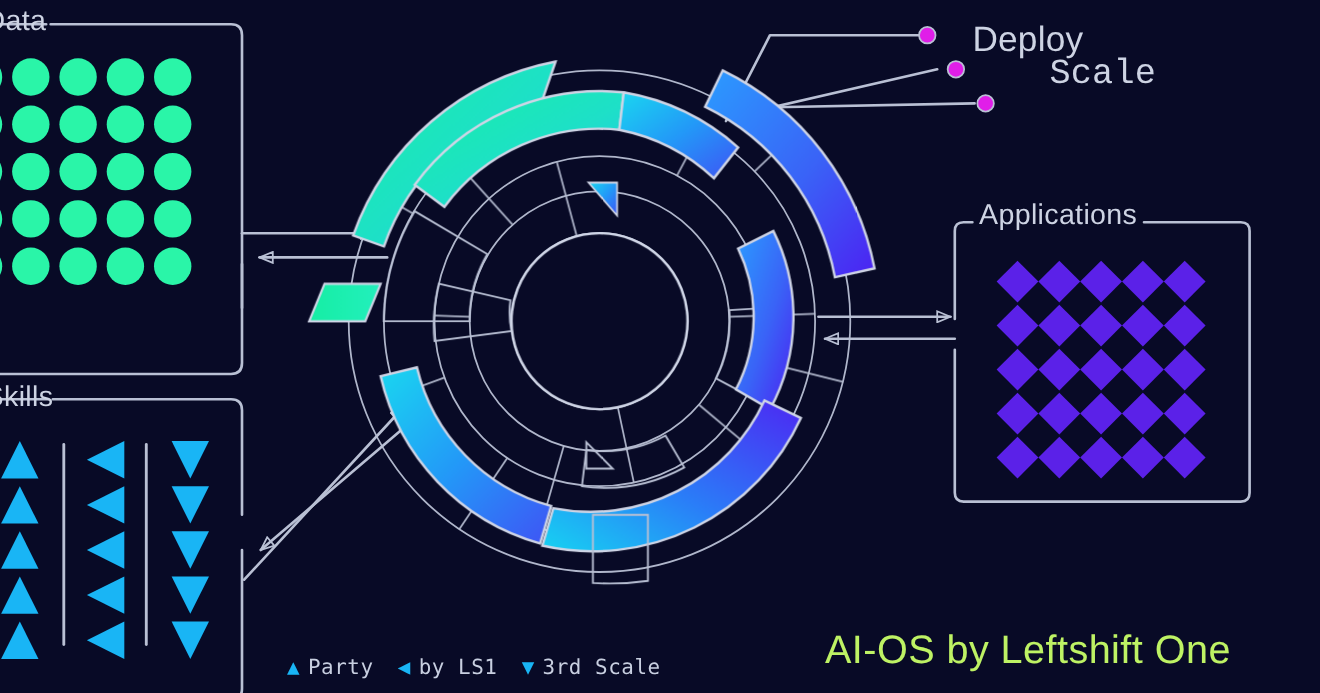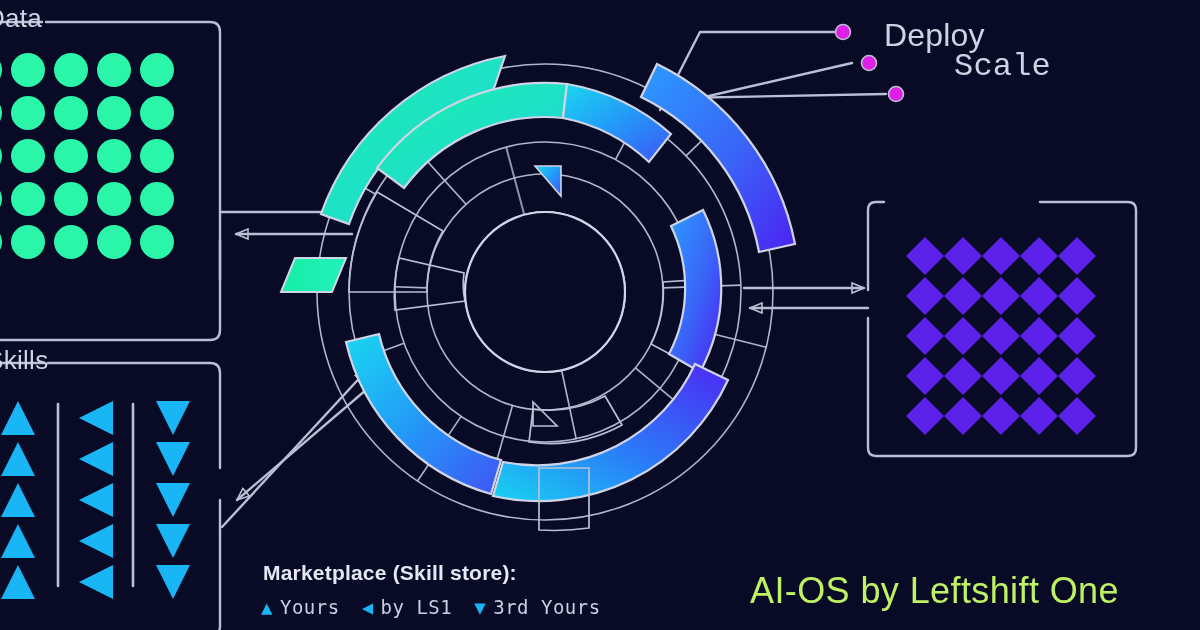--- a/index.html
+++ b/index.html
@@ -317,39 +317,39 @@
       <circle r="80" fill="#080a26" stroke="#cfd5e6" stroke-width="2.2"></circle>
     </g>
 
     <path d="M 295 258 L 346 258 L 332 292 L 281 292 Z" fill="url(#gGreenFlat)" stroke="#cfd5e6" stroke-width="2"></path>
   </svg>
 
   <div class="lbl panel-label" style="left:-14px; top:3px;">Data</div>
 
   <div class="lbl panel-label" style="left:-14px; top:345px;">Skills</div>
 
+  <div class="lbl panel-label" style="left:890px; top:180px;">Applications</div>
 
 
   <div class="lbl node-label" style="left:860px; top:17px;">Deploy</div>
   <div class="lbl node-label" style="left:930px; top:48px;font-family:Liberation Mono, monospace;">Scale</div>
 
-  <div class="lbl legend-title" style="left:263px; top:561px;">Marketplace (Skill store):</div>
 
   <div class="legend-row" style="left:261px; top:596px;">
     <span class="legend-item">
       <span class="g">▲</span>
-      <span>Yours</span>
+      <span>Party</span>
     </span>
     <span class="legend-gap"></span>
     <span class="legend-item">
       <span class="g">◀</span>
       <span>by LS1</span>
     </span>
     <span class="legend-gap"></span>
     <span class="legend-item">
       <span class="g">▼</span>
-      <span>3rd Yours</span>
+      <span>3rd Scale</span>
     </span>
   </div>
 
   <div class="lbl brand" style="left:750px; top:570px;">AI-OS by Leftshift One</div>
 
 </div>
 
 </body></html>

